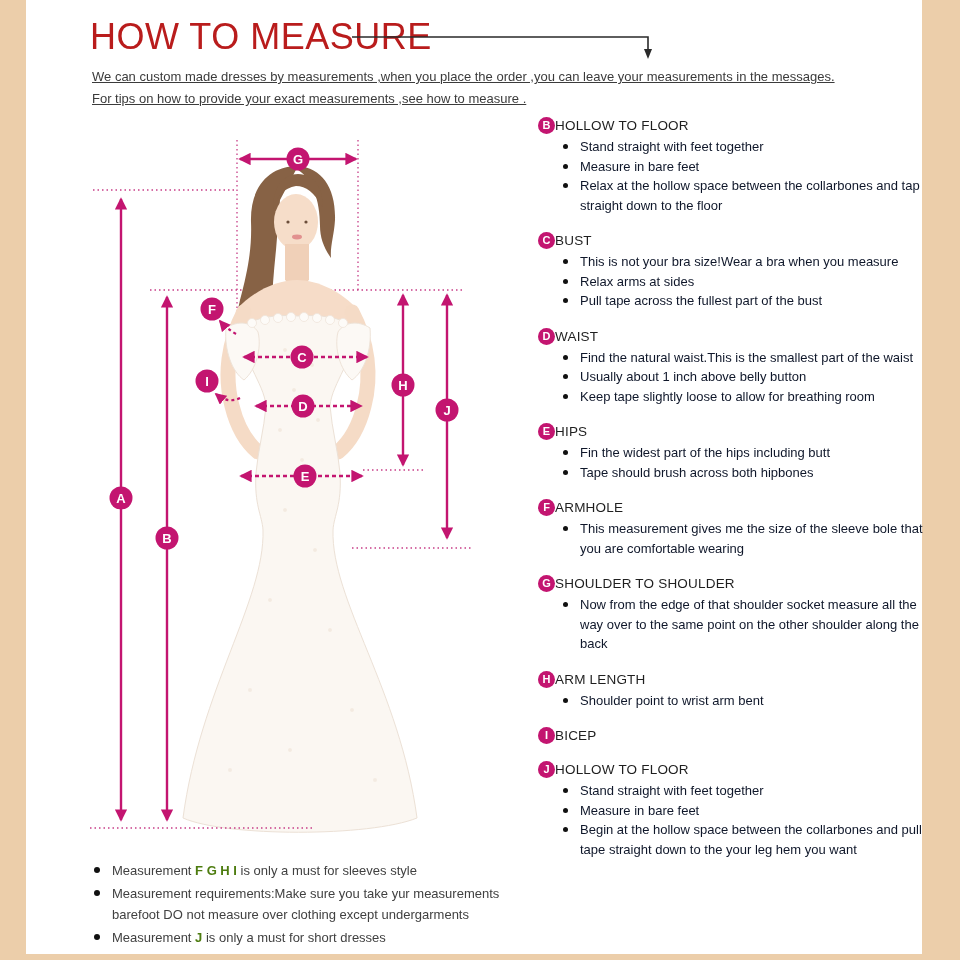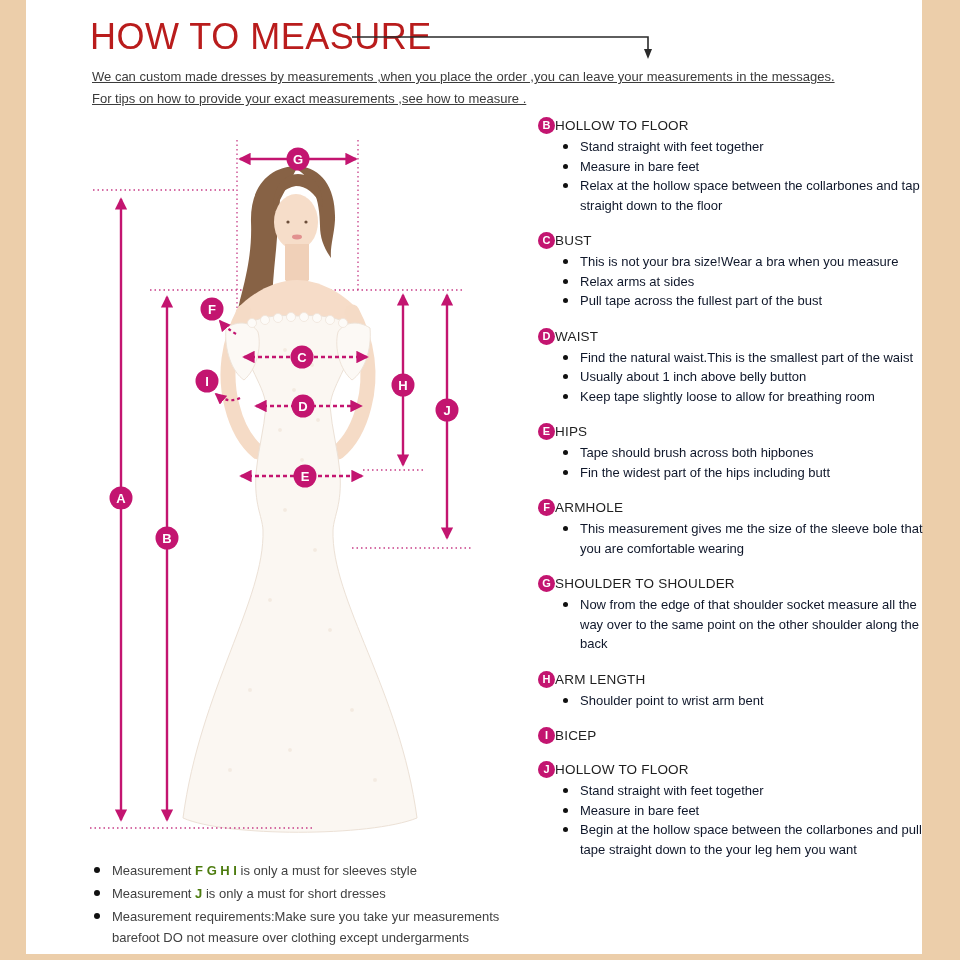--- a/index.html
+++ b/index.html
@@ -225,25 +225,25 @@
         </div>
     </div>
 
     <div class="sec">
       <div class="sec-head">
         <span class="badge">E</span>
         <span class="sec-title">HIPS</span>
       </div>
       <div class="bul">
           <span class="dot"></span>
+          <span class="btext">Fin the widest part of the hips including butt</span>
+        </div>
+      <div class="bul">
+          <span class="dot"></span>
           <span class="btext">Tape should brush across both hipbones</span>
-        </div>
-      <div class="bul">
-          <span class="dot"></span>
-          <span class="btext">Fin the widest part of the hips including butt</span>
         </div>
     </div>
 
     <div class="sec">
       <div class="sec-head">
         <span class="badge">F</span>
         <span class="sec-title">ARMHOLE</span>
       </div>
       <div class="bul">
           <span class="dot"></span>
@@ -301,21 +301,21 @@
 
   </div>
 
   <div class="fnotes">
     <div class="fnote">
       <span class="dot"></span>
       <span class="ftext"><span>Measurement </span><span class="hl">F G H I</span><span> is only a must for sleeves style</span></span>
     </div>
     <div class="fnote">
       <span class="dot"></span>
-      <span class="ftext"><span>Measurement </span><span class="hl">J</span><span> is only a must for short dresses</span></span>
+      <span class="ftext"><span>Measurement requirements:Make sure you take yur measurements barefoot DO not measure over clothing except undergarments</span><span class="hl"></span><span></span></span>
     </div>
     <div class="fnote">
       <span class="dot"></span>
-      <span class="ftext"><span>Measurement requirements:Make sure you take yur measurements barefoot DO not measure over clothing except undergarments</span><span class="hl"></span><span></span></span>
+      <span class="ftext"><span>Measurement </span><span class="hl">J</span><span> is only a must for short dresses</span></span>
     </div>
   </div>
 
 </div>
 
 </body></html>

